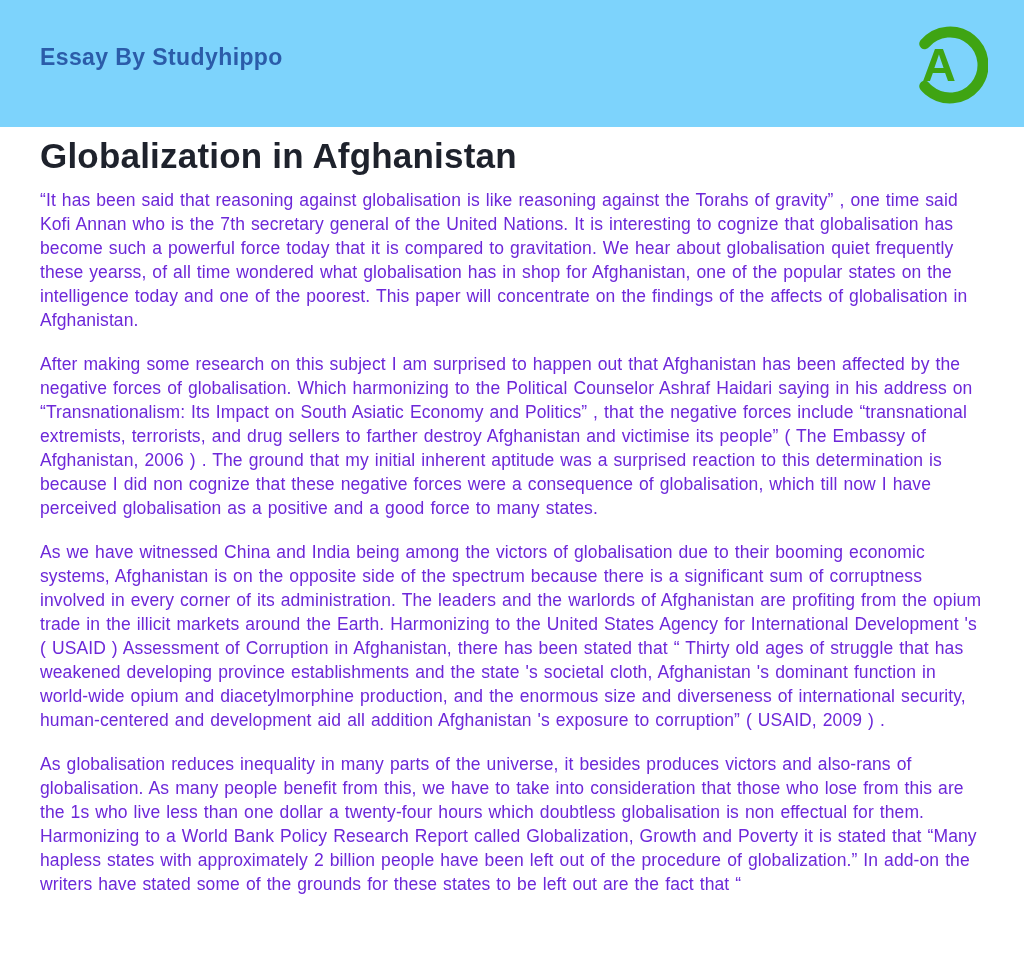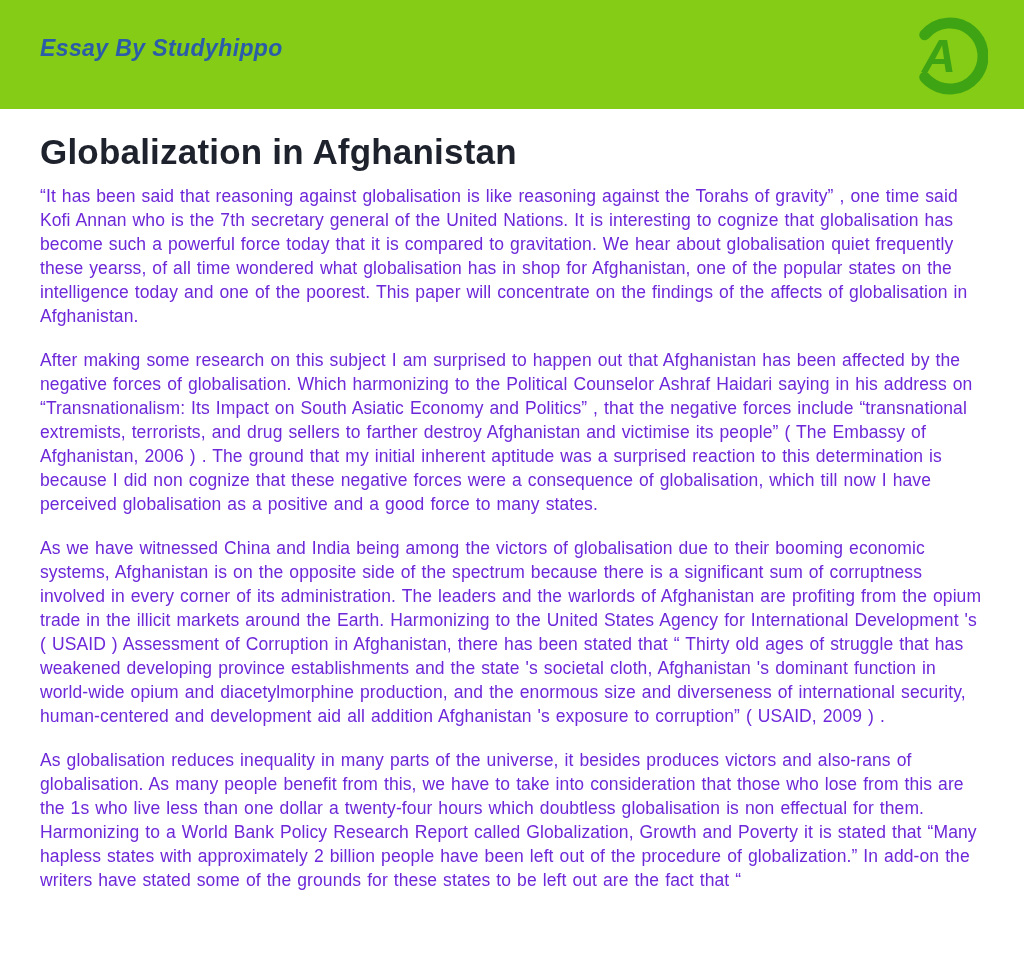--- a/index.html
+++ b/index.html
@@ -4,44 +4,43 @@
 <style>
   * { margin: 0; padding: 0; box-sizing: border-box; }
   html, body { background: #ffffff; }
   body {
     width: 1024px;
     height: 971px;
     overflow: hidden;
     font-family: "Liberation Sans", sans-serif;
   }
   .page-header {
-    background: #84cc16;
-    height: 109px;
+    background: #7dd3fc;
+    height: 127px;
     padding: 0 36px 0 40px;
     display: flex;
     align-items: center;
     justify-content: space-between;
-    font-style: italic;
   }
   .header-text .byline {
     color: #2b5ca9;
     font-size: 23px;
     font-weight: bold;
     letter-spacing: 0.4px;
     margin-bottom: 13px;
   }
   .header-text .url {
     color: #2e61ab;
     font-size: 15.5px;
     text-decoration: none;
     display: block;
     letter-spacing: 0.2px;
   }
   .logo { width: 84px; height: 94px; flex: 0 0 auto; }
-  main { padding: 14px 40px 0 40px; margin-top: 8px; }
+  main { padding: 8px 40px 0 40px; }
   h1.essay-title {
     font-size: 35px;
     line-height: 42px;
     font-weight: bold;
     color: #1e222c;
     letter-spacing: 0.2px;
     margin: 0 0 11px 0;
   }
   .essay p {
     font-size: 17.5px;

